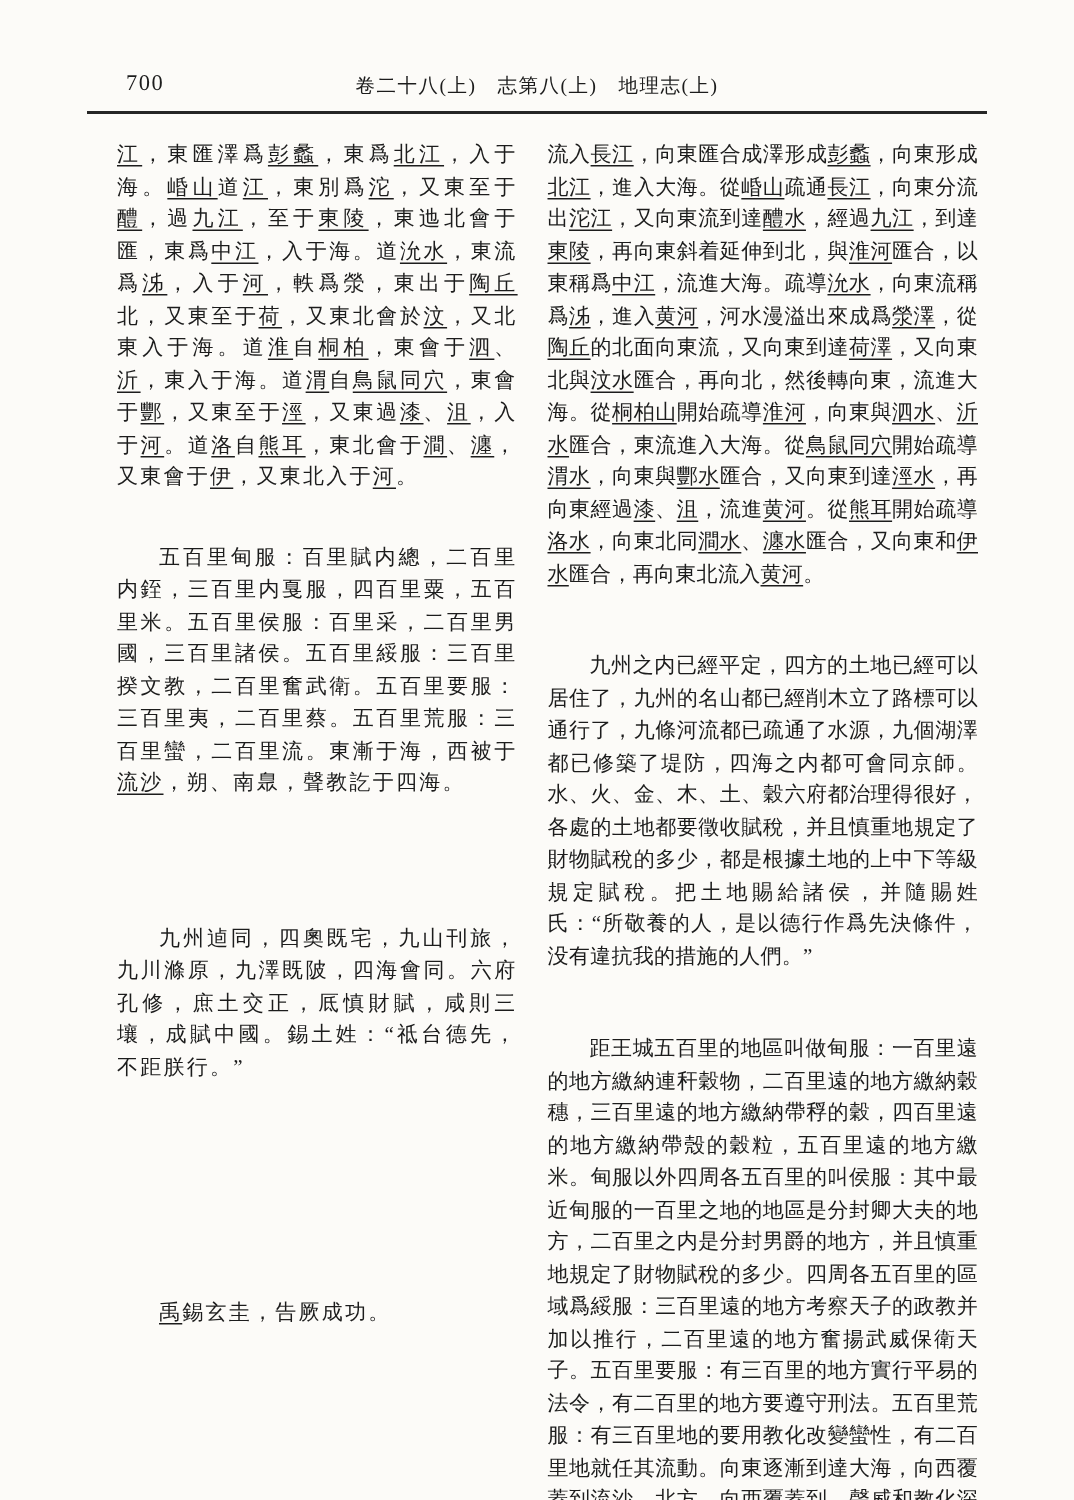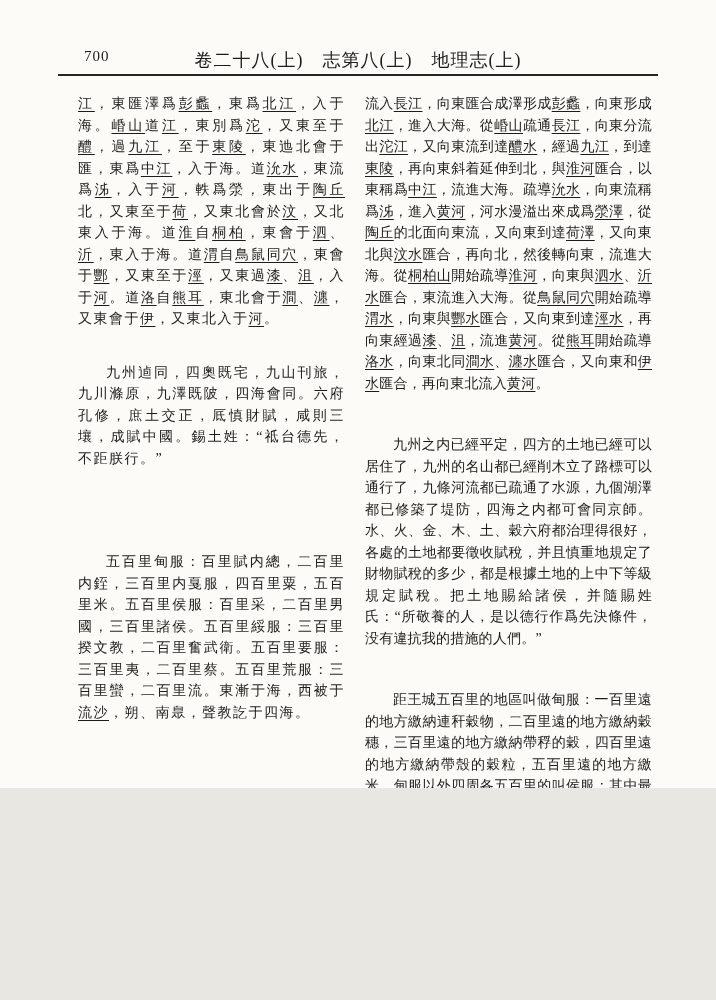--- a/index.html
+++ b/index.html
@@ -2,32 +2,32 @@
 <html><head>
 <meta charset="utf-8">
 <style>
   html,body{margin:0;padding:0;}
   body{
     width:716px;height:1000px;
     background:#e9e7e2;
     font-family:"Liberation Serif","DejaVu Serif",serif;
   }
   .page{
-    position:relative;width:716px;height:788px;
+    position:relative;width:716px;height:1000px;
     background:#fcfbf8;color:#1c1c1c;overflow:hidden;
   }
   .page-header{
     position:absolute;top:48px;left:60px;right:60px;height:22px;
   }
   .page-number{
     position:absolute;left:24px;top:0;
     font-size:15px;letter-spacing:1px;
   }
   .chapter-title{
-    text-align:center;font-size:18px;letter-spacing:1px;font-weight:500;
+    text-align:center;font-size:13px;letter-spacing:1px;font-weight:500;
   }
   .header-rule{
     position:absolute;top:74px;left:58px;right:58px;height:0;
     border:none;border-top:2px solid #262626;margin:0;
   }
   .columns{
     position:absolute;top:93px;left:78px;right:64px;bottom:30px;
     display:flex;gap:20px;
   }
   .col{font-size:14px;line-height:21.5px;}
@@ -57,22 +57,22 @@
   <div class="page-header">
     <span class="page-number">700</span>
     <div class="chapter-title">卷二十八(上)　志第八(上)　地理志(上)</div>
   </div>
 
   <hr class="header-rule">
 
   <div class="columns">
     <section class="col classical">
         <p><span class="pn">江</span><span>，東匯澤爲</span><span class="pn">彭蠡</span><span>，東爲</span><span class="pn">北江</span><span>，入于海。</span><span class="pn">崏山</span><span>道</span><span class="pn">江</span><span>，東別爲</span><span class="pn">沱</span><span>，又東至于</span><span class="pn">醴</span><span>，過</span><span class="pn">九江</span><span>，至于</span><span class="pn">東陵</span><span>，東迆北會于匯，東爲</span><span class="pn">中江</span><span>，入于海。道</span><span class="pn">沇水</span><span>，東流爲</span><span class="pn">泲</span><span>，入于</span><span class="pn">河</span><span>，軼爲滎，東出于</span><span class="pn">陶丘</span><span>北，又東至于</span><span class="pn">荷</span><span>，又東北會於</span><span class="pn">汶</span><span>，又北東入于海。道</span><span class="pn">淮</span><span>自</span><span class="pn">桐柏</span><span>，東會于</span><span class="pn">泗</span><span>、</span><span class="pn">沂</span><span>，東入于海。道</span><span class="pn">渭</span><span>自</span><span class="pn">鳥鼠同穴</span><span>，東會于</span><span class="pn">酆</span><span>，又東至于</span><span class="pn">涇</span><span>，又東過</span><span class="pn">漆</span><span>、</span><span class="pn">沮</span><span>，入于</span><span class="pn">河</span><span>。道</span><span class="pn">洛</span><span>自</span><span class="pn">熊耳</span><span>，東北會于</span><span class="pn">澗</span><span>、</span><span class="pn">瀍</span><span>，又東會于</span><span class="pn">伊</span><span>，又東北入于</span><span class="pn">河</span><span>。</span></p>
+        <p class="indent"><span>五百里甸服：百里賦内總，二百里内銍，三百里内戛服，四百里粟，五百里米。五百里侯服：百里采，二百里男國，三百里諸侯。五百里綏服：三百里揆文教，二百里奮武衛。五百里要服：三百里夷，二百里蔡。五百里荒服：三百里蠻，二百里流。東漸于海，西被于</span><span class="pn">流沙</span><span>，朔、南臮，聲教訖于四海。</span></p>
         <p class="indent"><span>九州逌同，四奧既宅，九山刊旅，九川滌原，九澤既陂，四海會同。六府孔修，庶土交正，厎慎財賦，咸則三壤，成賦中國。錫土姓：“祗台德先，不距朕行。”</span></p>
-        <p class="indent"><span>五百里甸服：百里賦内總，二百里内銍，三百里内戛服，四百里粟，五百里米。五百里侯服：百里采，二百里男國，三百里諸侯。五百里綏服：三百里揆文教，二百里奮武衛。五百里要服：三百里夷，二百里蔡。五百里荒服：三百里蠻，二百里流。東漸于海，西被于</span><span class="pn">流沙</span><span>，朔、南臮，聲教訖于四海。</span></p>
         <p class="indent"><span class="pn">禹</span><span>錫玄圭，告厥成功。</span></p>
       </section>
     <section class="col translation">
         <p><span>流入</span><span class="pn">長江</span><span>，向東匯合成澤形成</span><span class="pn">彭蠡</span><span>，向東形成</span><span class="pn">北江</span><span>，進入大海。從</span><span class="pn">崏山</span><span>疏通</span><span class="pn">長江</span><span>，向東分流出</span><span class="pn">沱江</span><span>，又向東流到達</span><span class="pn">醴水</span><span>，經過</span><span class="pn">九江</span><span>，到達</span><span class="pn">東陵</span><span>，再向東斜着延伸到北，與</span><span class="pn">淮河</span><span>匯合，以東稱爲</span><span class="pn">中江</span><span>，流進大海。疏導</span><span class="pn">沇水</span><span>，向東流稱爲</span><span class="pn">泲</span><span>，進入</span><span class="pn">黄河</span><span>，河水漫溢出來成爲</span><span class="pn">滎澤</span><span>，從</span><span class="pn">陶丘</span><span>的北面向東流，又向東到達</span><span class="pn">荷澤</span><span>，又向東北與</span><span class="pn">汶水</span><span>匯合，再向北，然後轉向東，流進大海。從</span><span class="pn">桐柏山</span><span>開始疏導</span><span class="pn">淮河</span><span>，向東與</span><span class="pn">泗水</span><span>、</span><span class="pn">沂水</span><span>匯合，東流進入大海。從</span><span class="pn">鳥鼠同穴</span><span>開始疏導</span><span class="pn">渭水</span><span>，向東與</span><span class="pn">酆水</span><span>匯合，又向東到達</span><span class="pn">涇水</span><span>，再向東經過</span><span class="pn">漆</span><span>、</span><span class="pn">沮</span><span>，流進</span><span class="pn">黄河</span><span>。從</span><span class="pn">熊耳</span><span>開始疏導</span><span class="pn">洛水</span><span>，向東北同</span><span class="pn">澗水</span><span>、</span><span class="pn">瀍水</span><span>匯合，又向東和</span><span class="pn">伊水</span><span>匯合，再向東北流入</span><span class="pn">黄河</span><span>。</span></p>
         <p class="indent"><span>九州之内已經平定，四方的土地已經可以居住了，九州的名山都已經削木立了路標可以通行了，九條河流都已疏通了水源，九個湖澤都已修築了堤防，四海之内都可會同京師。水、火、金、木、土、穀六府都治理得很好，各處的土地都要徵收賦稅，并且慎重地規定了財物賦稅的多少，都是根據土地的上中下等級規定賦稅。把土地賜給諸侯，并隨賜姓氏：“所敬養的人，是以德行作爲先決條件，没有違抗我的措施的人們。”</span></p>
         <p class="indent"><span>距王城五百里的地區叫做甸服：一百里遠的地方繳納連秆穀物，二百里遠的地方繳納穀穗，三百里遠的地方繳納帶稃的穀，四百里遠的地方繳納帶殼的穀粒，五百里遠的地方繳米。甸服以外四周各五百里的叫侯服：其中最近甸服的一百里之地的地區是分封卿大夫的地方，二百里之内是分封男爵的地方，并且慎重地規定了財物賦稅的多少。四周各五百里的區域爲綏服：三百里遠的地方考察天子的政教并加以推行，二百里遠的地方奮揚武威保衛天子。五百里要服：有三百里的地方實行平易的法令，有二百里的地方要遵守刑法。五百里荒服：有三百里地的要用教化改變蠻性，有二百里地就任其流動。向東逐漸到達大海，向西覆蓋到</span><span class="pn">流沙</span><span>，北方、向西覆蓋到，聲威和教化深入到四海。</span></p>
         <p class="indent"><span class="pn">堯</span><span>賜給</span><span class="pn">大禹</span><span>玄色的美玉，以表彰他治水大功</span></p>
       </section>
   </div>
 

